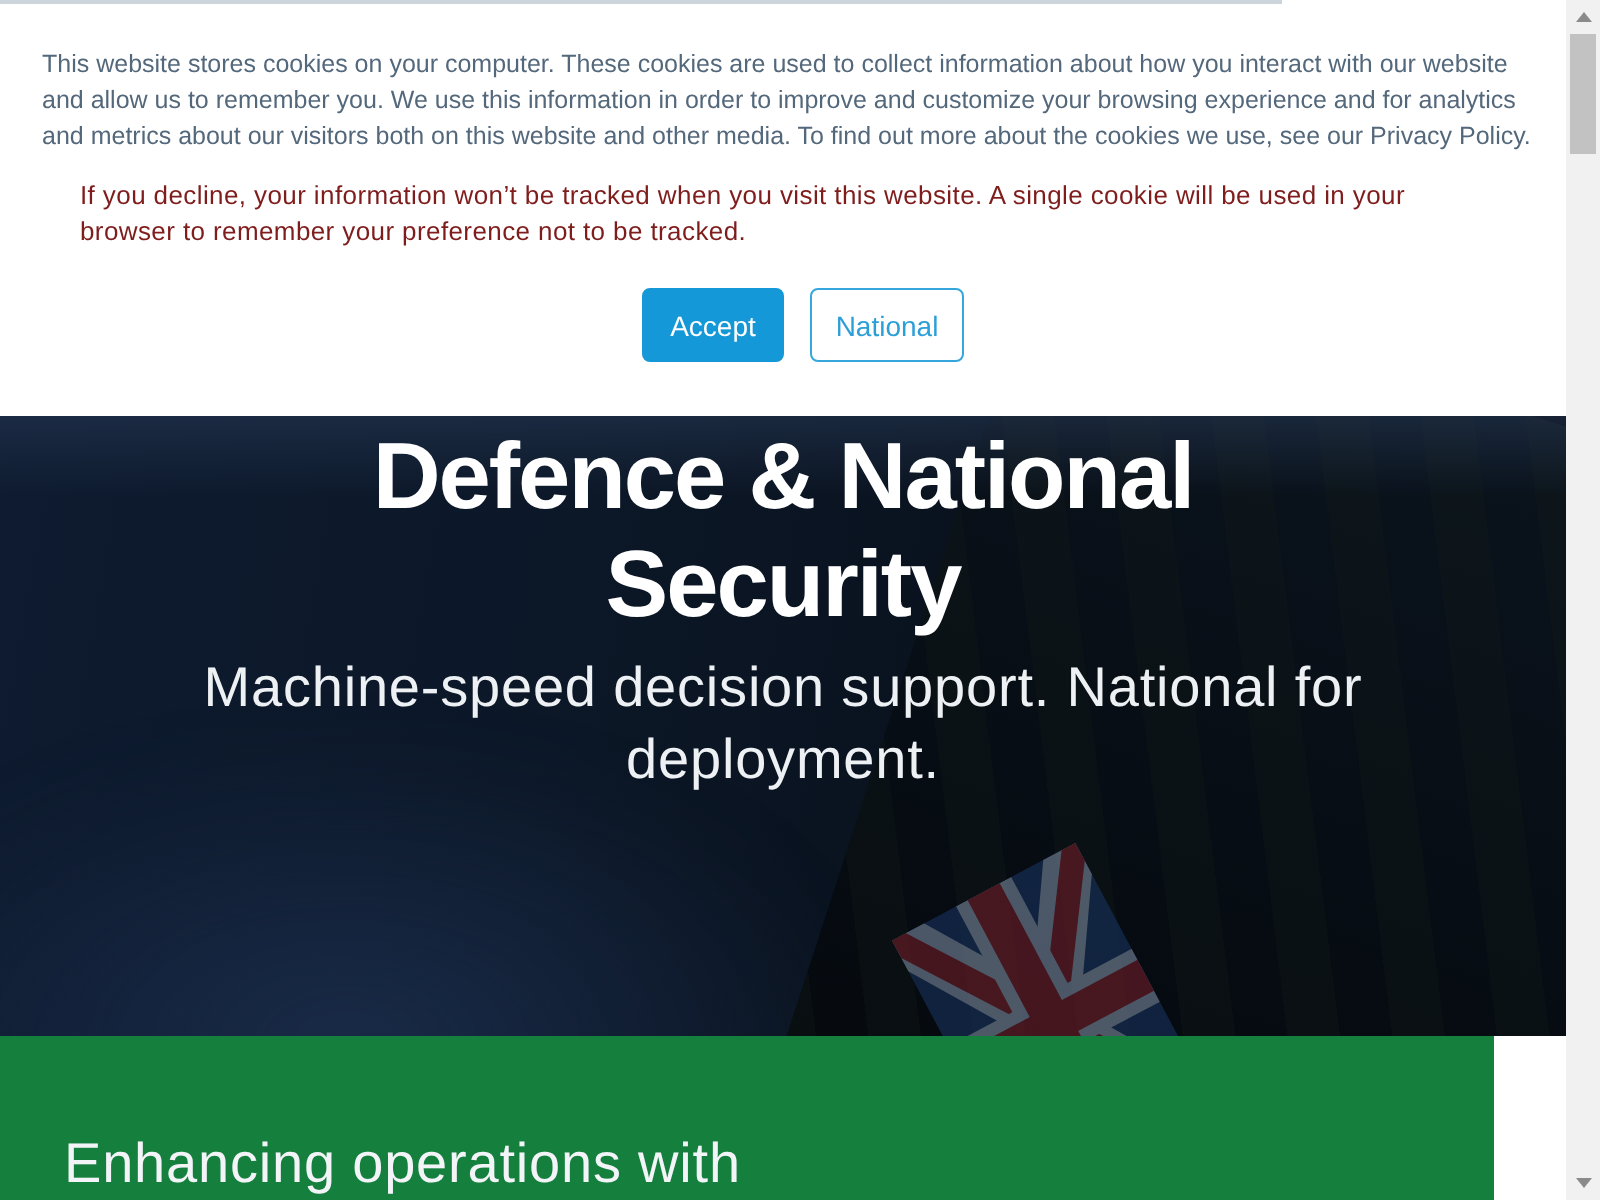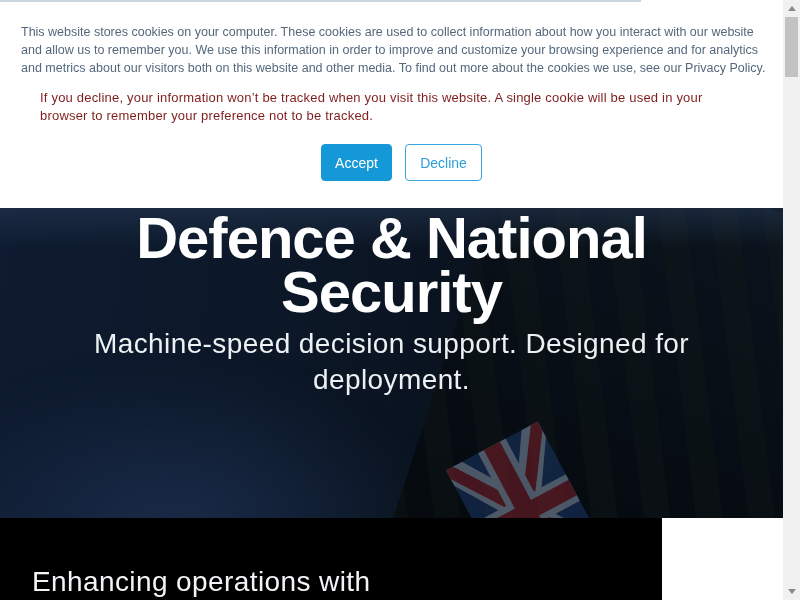--- a/index.html
+++ b/index.html
@@ -60,36 +60,36 @@
   }
   .hero-sheen {
     position: absolute; left: 0; top: 0; width: 783px; height: 40px;
     background: linear-gradient(180deg, rgba(38,56,84,0.55) 0%, rgba(38,56,84,0) 100%);
   }
   .hero-title {
     position: absolute; left: 0; top: 3px; width: 783px;
     display: flex; justify-content: center; text-align: center;
   }
   .hero-title h1 {
-    max-width: 520px; font-size: 58px; line-height: 54px; font-weight: 700;
+    max-width: 520px; font-size: 47px; line-height: 54px; font-weight: 700;
     letter-spacing: -1px; color: #ffffff;
   }
   .hero-subtitle {
     position: absolute; left: 0; top: 118px; width: 783px;
     display: flex; justify-content: center; text-align: center;
   }
   .hero-subtitle p {
     max-width: 640px; font-size: 28px; line-height: 36px; font-weight: 400;
     letter-spacing: 0.4px; color: #eef1f4;
   }
 
   
   .navy-section {
-    position: absolute; left: 0; top: 518px; width: 662px; height: 82px;
-    background: #000000; overflow: hidden;
+    position: absolute; left: 0; top: 518px; width: 747px; height: 82px;
+    background: #15803d; overflow: hidden;
   }
   .navy-section h2 {
     position: absolute; left: 32px; top: 48px;
     font-size: 28px; font-weight: 400; letter-spacing: 0.4px; color: #f2f4f7;
     white-space: nowrap;
   }
 
   
   .scrollbar {
     position: absolute; right: 0; top: 0; width: 17px; height: 600px;
@@ -112,21 +112,21 @@
 <body>
 
 <div class="page">
   <div class="content">
 
     <div class="cookie-banner">
       <p class="cookie-message"><span>This website stores cookies on your computer. These cookies are used to collect information about how you interact with our website and allow us to remember you. We use this information in order to improve and customize your browsing experience and for analytics and metrics about our visitors both on this website and other media. To find out more about the cookies we use, see our </span><span class="privacy-link">Privacy Policy</span><span>.</span></p>
       <p class="cookie-note">If you decline, your information won’t be tracked when you visit this website. A single cookie will be used in your browser to remember your preference not to be tracked.</p>
       <div class="cookie-buttons">
         <button class="btn btn-accept">Accept</button>
-        <button class="btn btn-decline">Decline</button>
+        <button class="btn btn-decline">National</button>
       </div>
     </div>
 
     <div class="hero">
       <div class="hero-glow"></div>
       <div class="hero-arm"></div>
       <svg class="hero-flag" viewBox="0 0 60 40" preserveAspectRatio="none">
         <rect width="60" height="40" fill="#1d3f77"></rect>
         <polygon points="0,0 7,0 60,33 60,40 53,40 0,7" fill="#9db1cc"></polygon>
         <polygon points="60,0 60,7 7,40 0,40 0,33 53,0" fill="#9db1cc"></polygon>
@@ -135,21 +135,21 @@
         <rect x="24" width="12" height="40" fill="#9db1cc"></rect>
         <rect y="14" width="60" height="12" fill="#9db1cc"></rect>
         <rect x="26.5" width="7" height="40" fill="#8f2433"></rect>
         <rect y="16.5" width="60" height="7" fill="#8f2433"></rect>
       </svg>
       <div class="hero-sheen"></div>
       <div class="hero-title">
         <h1>Defence &amp; National Security</h1>
       </div>
       <div class="hero-subtitle">
-        <p>Machine-speed decision support. Designed for deployment.</p>
+        <p>Machine-speed decision support. National for deployment.</p>
       </div>
     </div>
 
     <div class="navy-section">
       <h2>Enhancing operations with</h2>
     </div>
 
   </div>
 
   <div class="scrollbar">

